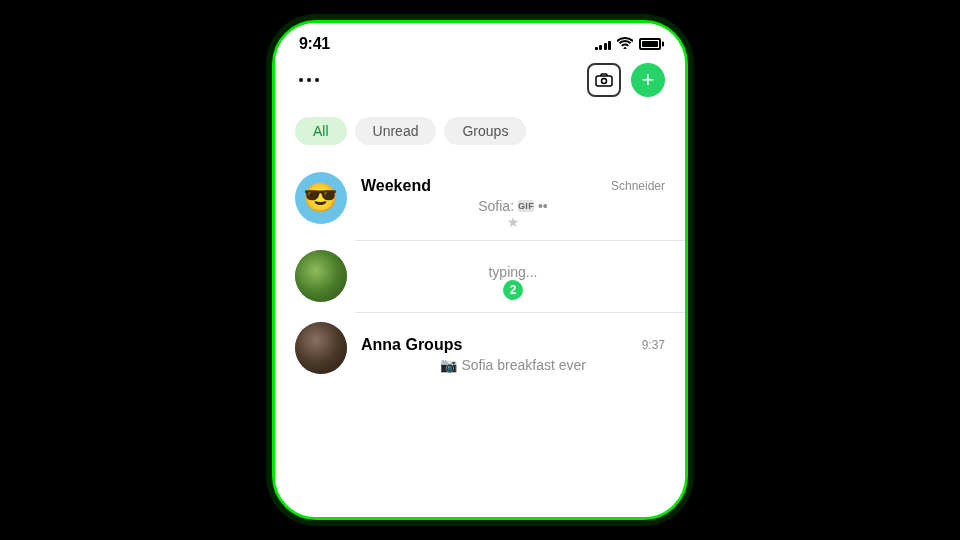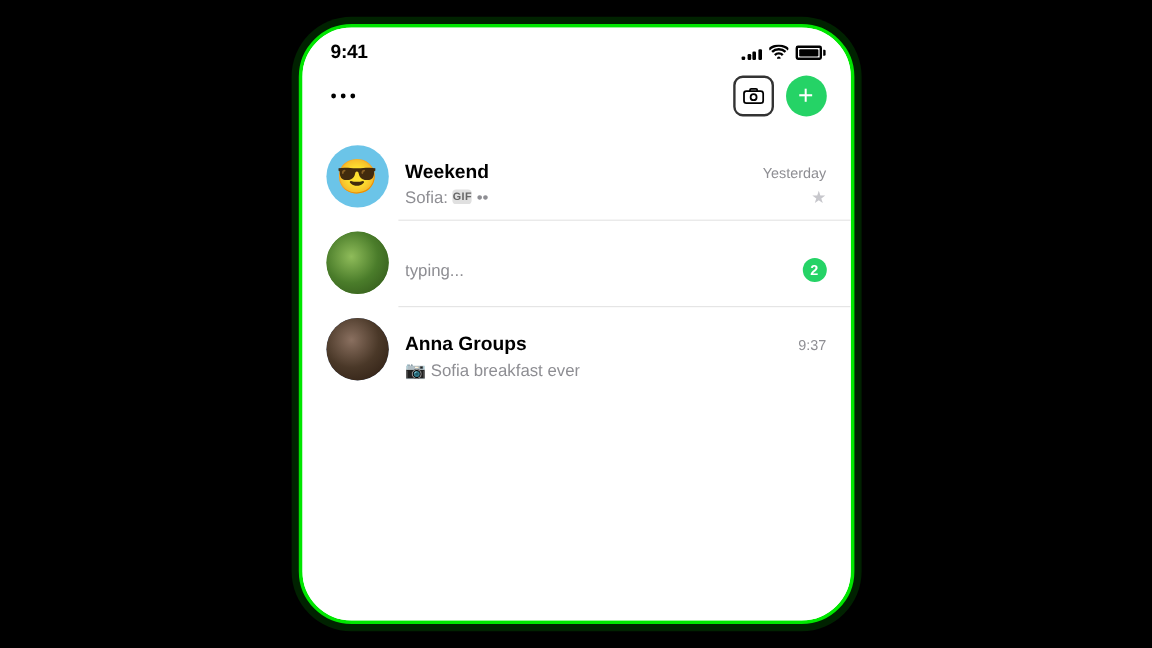--- a/index.html
+++ b/index.html
@@ -9,21 +9,21 @@
       height: 540px;
       background: #000;
       display: flex;
       align-items: center;
       justify-content: center;
       font-family: -apple-system, BlinkMacSystemFont, 'Helvetica Neue', sans-serif;
       overflow: hidden;
     }
 
     .phone-frame {
-      width: 463px;
+      width: 416px;
       height: 500px;
       background: #fff;
       border-radius: 44px;
       border: 3px solid #00e600;
       box-shadow: 0 0 0 6px rgba(0,230,0,0.15), 0 20px 60px rgba(0,0,0,0.8);
       overflow: hidden;
       display: flex;
       flex-direction: column;
       position: relative;
     }
@@ -280,21 +280,23 @@
       font-size: 12px;
       color: #8e8e93;
     }
 
     .chat-time.green {
       color: #25D366;
     }
 
     .chat-bottom {
       display: flex;
+      align-items: center;
       justify-content: space-between;
+      flex-direction: column;
     }
 
     .chat-preview {
       font-size: 14px;
       color: #8e8e93;
       white-space: nowrap;
       overflow: hidden;
       text-overflow: ellipsis;
       max-width: 200px;
       display: flex;
@@ -384,29 +386,34 @@
             <rect x="1" y="3" width="16" height="10" rx="2" stroke="#000" stroke-width="1.5" fill="none"></rect>
             <circle cx="9" cy="8" r="2.5" stroke="#000" stroke-width="1.5" fill="none"></circle>
             <path d="M6 3V2a1 1 0 0 1 1-1h4a1 1 0 0 1 1 1v1" stroke="#000" stroke-width="1.5" fill="none"></path>
           </svg>
         </div>
         <div class="add-btn">+</div>
       </div>
     </div>
   </div>
 
+  <div class="filter-tabs">
+    <div class="filter-tab active">All</div>
+    <div class="filter-tab inactive">Unread</div>
+    <div class="filter-tab inactive">Groups</div>
+  </div>
 
   <div class="chat-list">
 
     <div class="chat-item">
       <div class="avatar avatar-weekend">😎</div>
       <div class="chat-content">
         <div class="chat-top">
           <span class="chat-name">Weekend</span>
-          <span class="chat-time">Yesterday</span>
+          <span class="chat-time">Schneider</span>
         </div>
         <div class="chat-bottom">
           <span class="chat-preview">
             <span>Sofia:</span>
             <span class="gif-badge">GIF</span>
             <span>••</span>
           </span>
           <div class="chat-meta">
             <span class="star-icon">★</span>
           </div>

